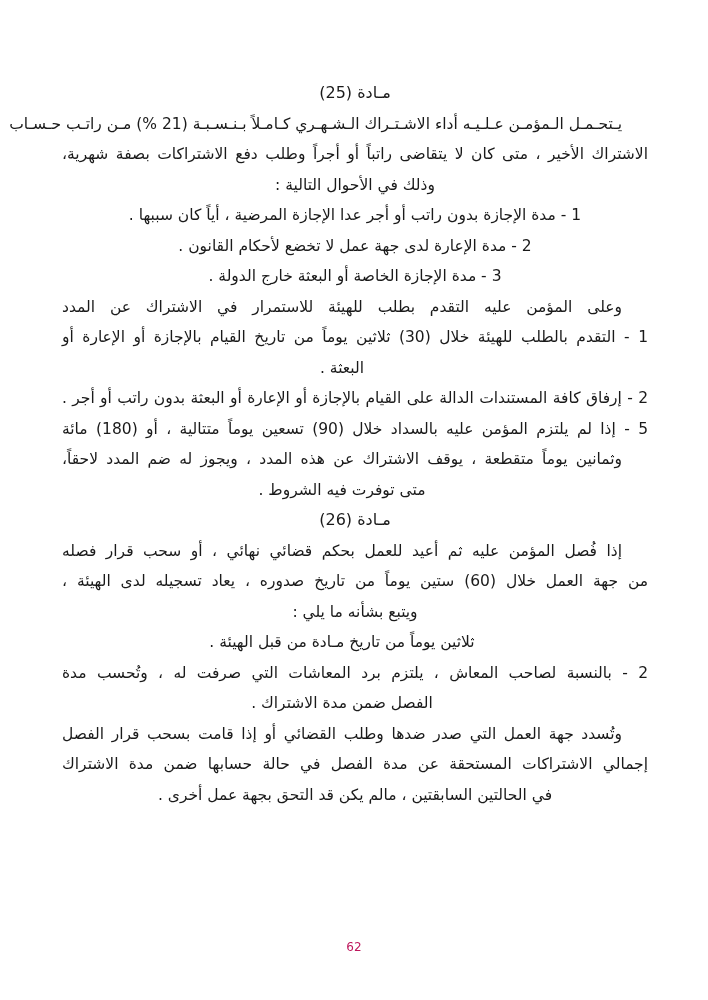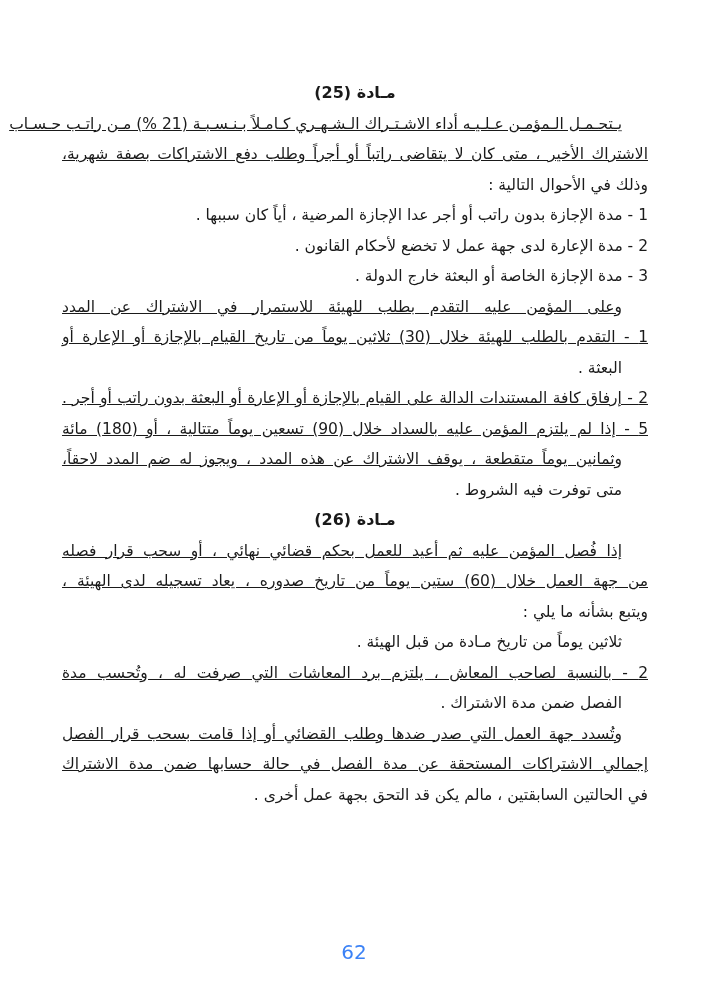--- a/index.html
+++ b/index.html
@@ -1,24 +1,24 @@
 <!DOCTYPE html>
 <html><head>
   <meta charset="utf-8">
   <style>
     html, body { margin: 0; padding: 0; background: #ffffff; }
     body { width: 708px; height: 1000px; position: relative; overflow: hidden;
       font-family: "DejaVu Sans", "Liberation Sans", sans-serif; color: #1a1a1a; }
     .page { position: absolute; left: 62px; right: 60px; top: 78px; direction: rtl; }
-    .line { font-size: 15.5px; line-height: 30.5px; height: 30.5px; white-space: nowrap; text-align: right; }
-    .heading { text-align: center; font-weight: bold; font-size: 16px; }
-    .justify { text-align: justify; text-align-last: justify; text-decoration: underline; }
+    .line { font-size: 15.5px; line-height: 30.5px; height: 30.5px; white-space: nowrap; text-align: center; }
+    .heading { text-align: center; font-weight: normal; font-size: 16px; }
+    .justify { text-align: justify; text-align-last: justify; }
     .indent { padding-right: 26px; }
     .hang { padding-right: 26px; }
-    .page-number { position: absolute; left: 0; right: 0; top: 940px; text-align: center; font-size: 20px; color: #3b82f6; }
+    .page-number { position: absolute; left: 0; right: 0; top: 940px; text-align: center; font-size: 12px; color: #be185d; }
   </style>
 </head>
 <body>
 
 <div class="page">
 
   <div class="line heading">مـادة (25)</div>
   <div class="line justify indent">يـتحـمـل الـمؤمـن عـلـيـه أداء الاشـتـراك الـشـهـري كـامـلاً بـنـسـبـة (21 %) مـن راتـب حـسـاب</div>
   <div class="line justify">الاشتراك الأخير ، متى كان لا يتقاضى راتباً أو أجراً وطلب دفع الاشتراكات بصفة شهرية،</div>
   <div class="line">وذلك في الأحوال التالية :</div>

